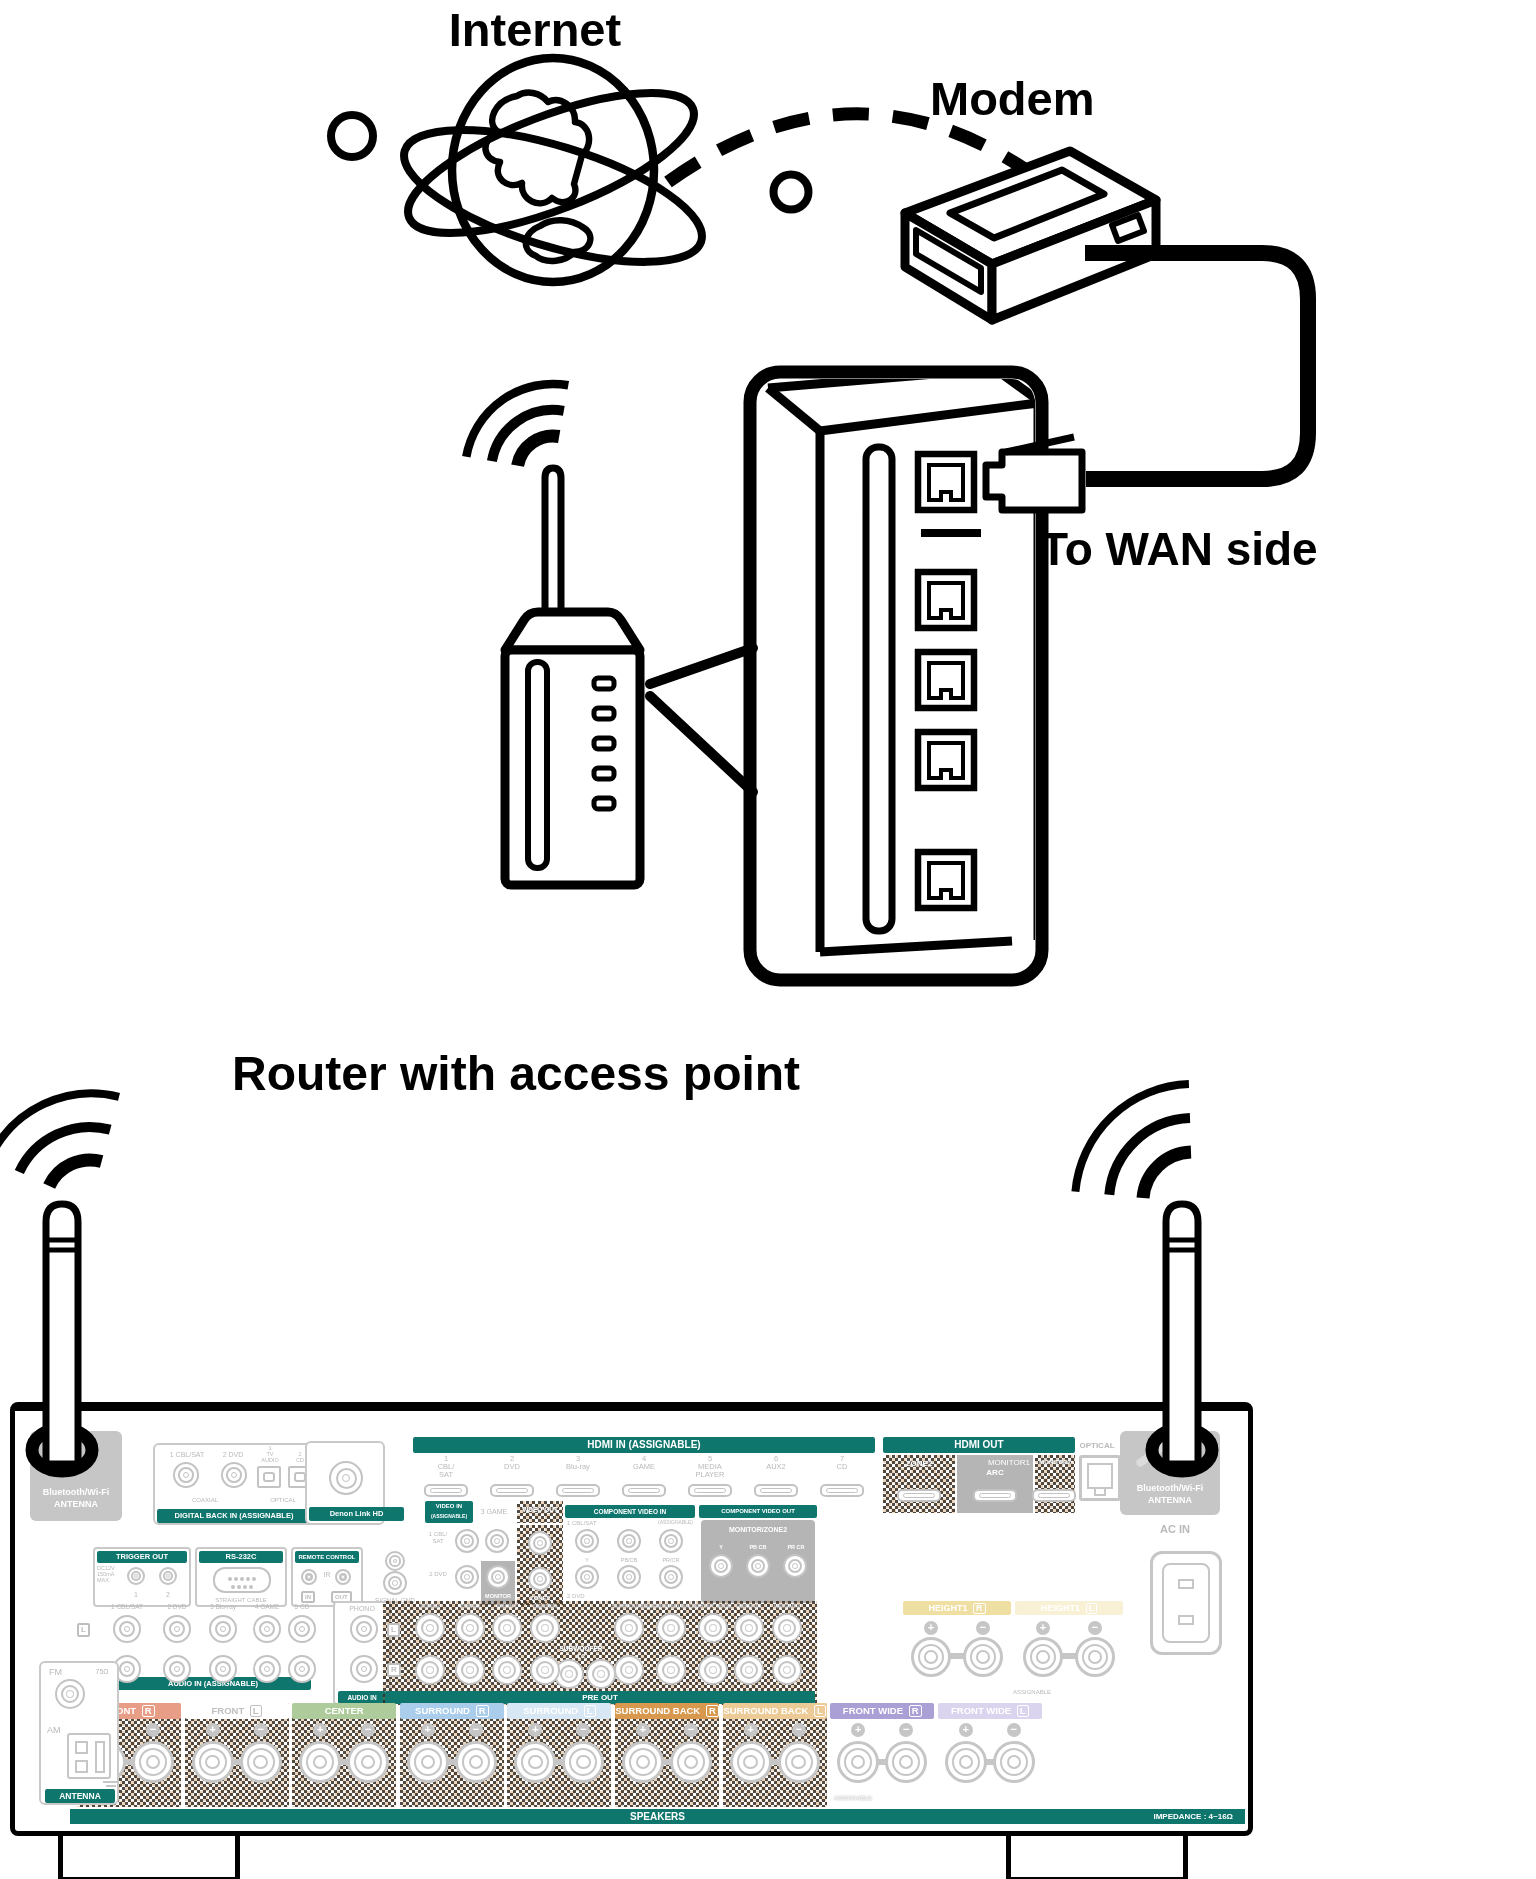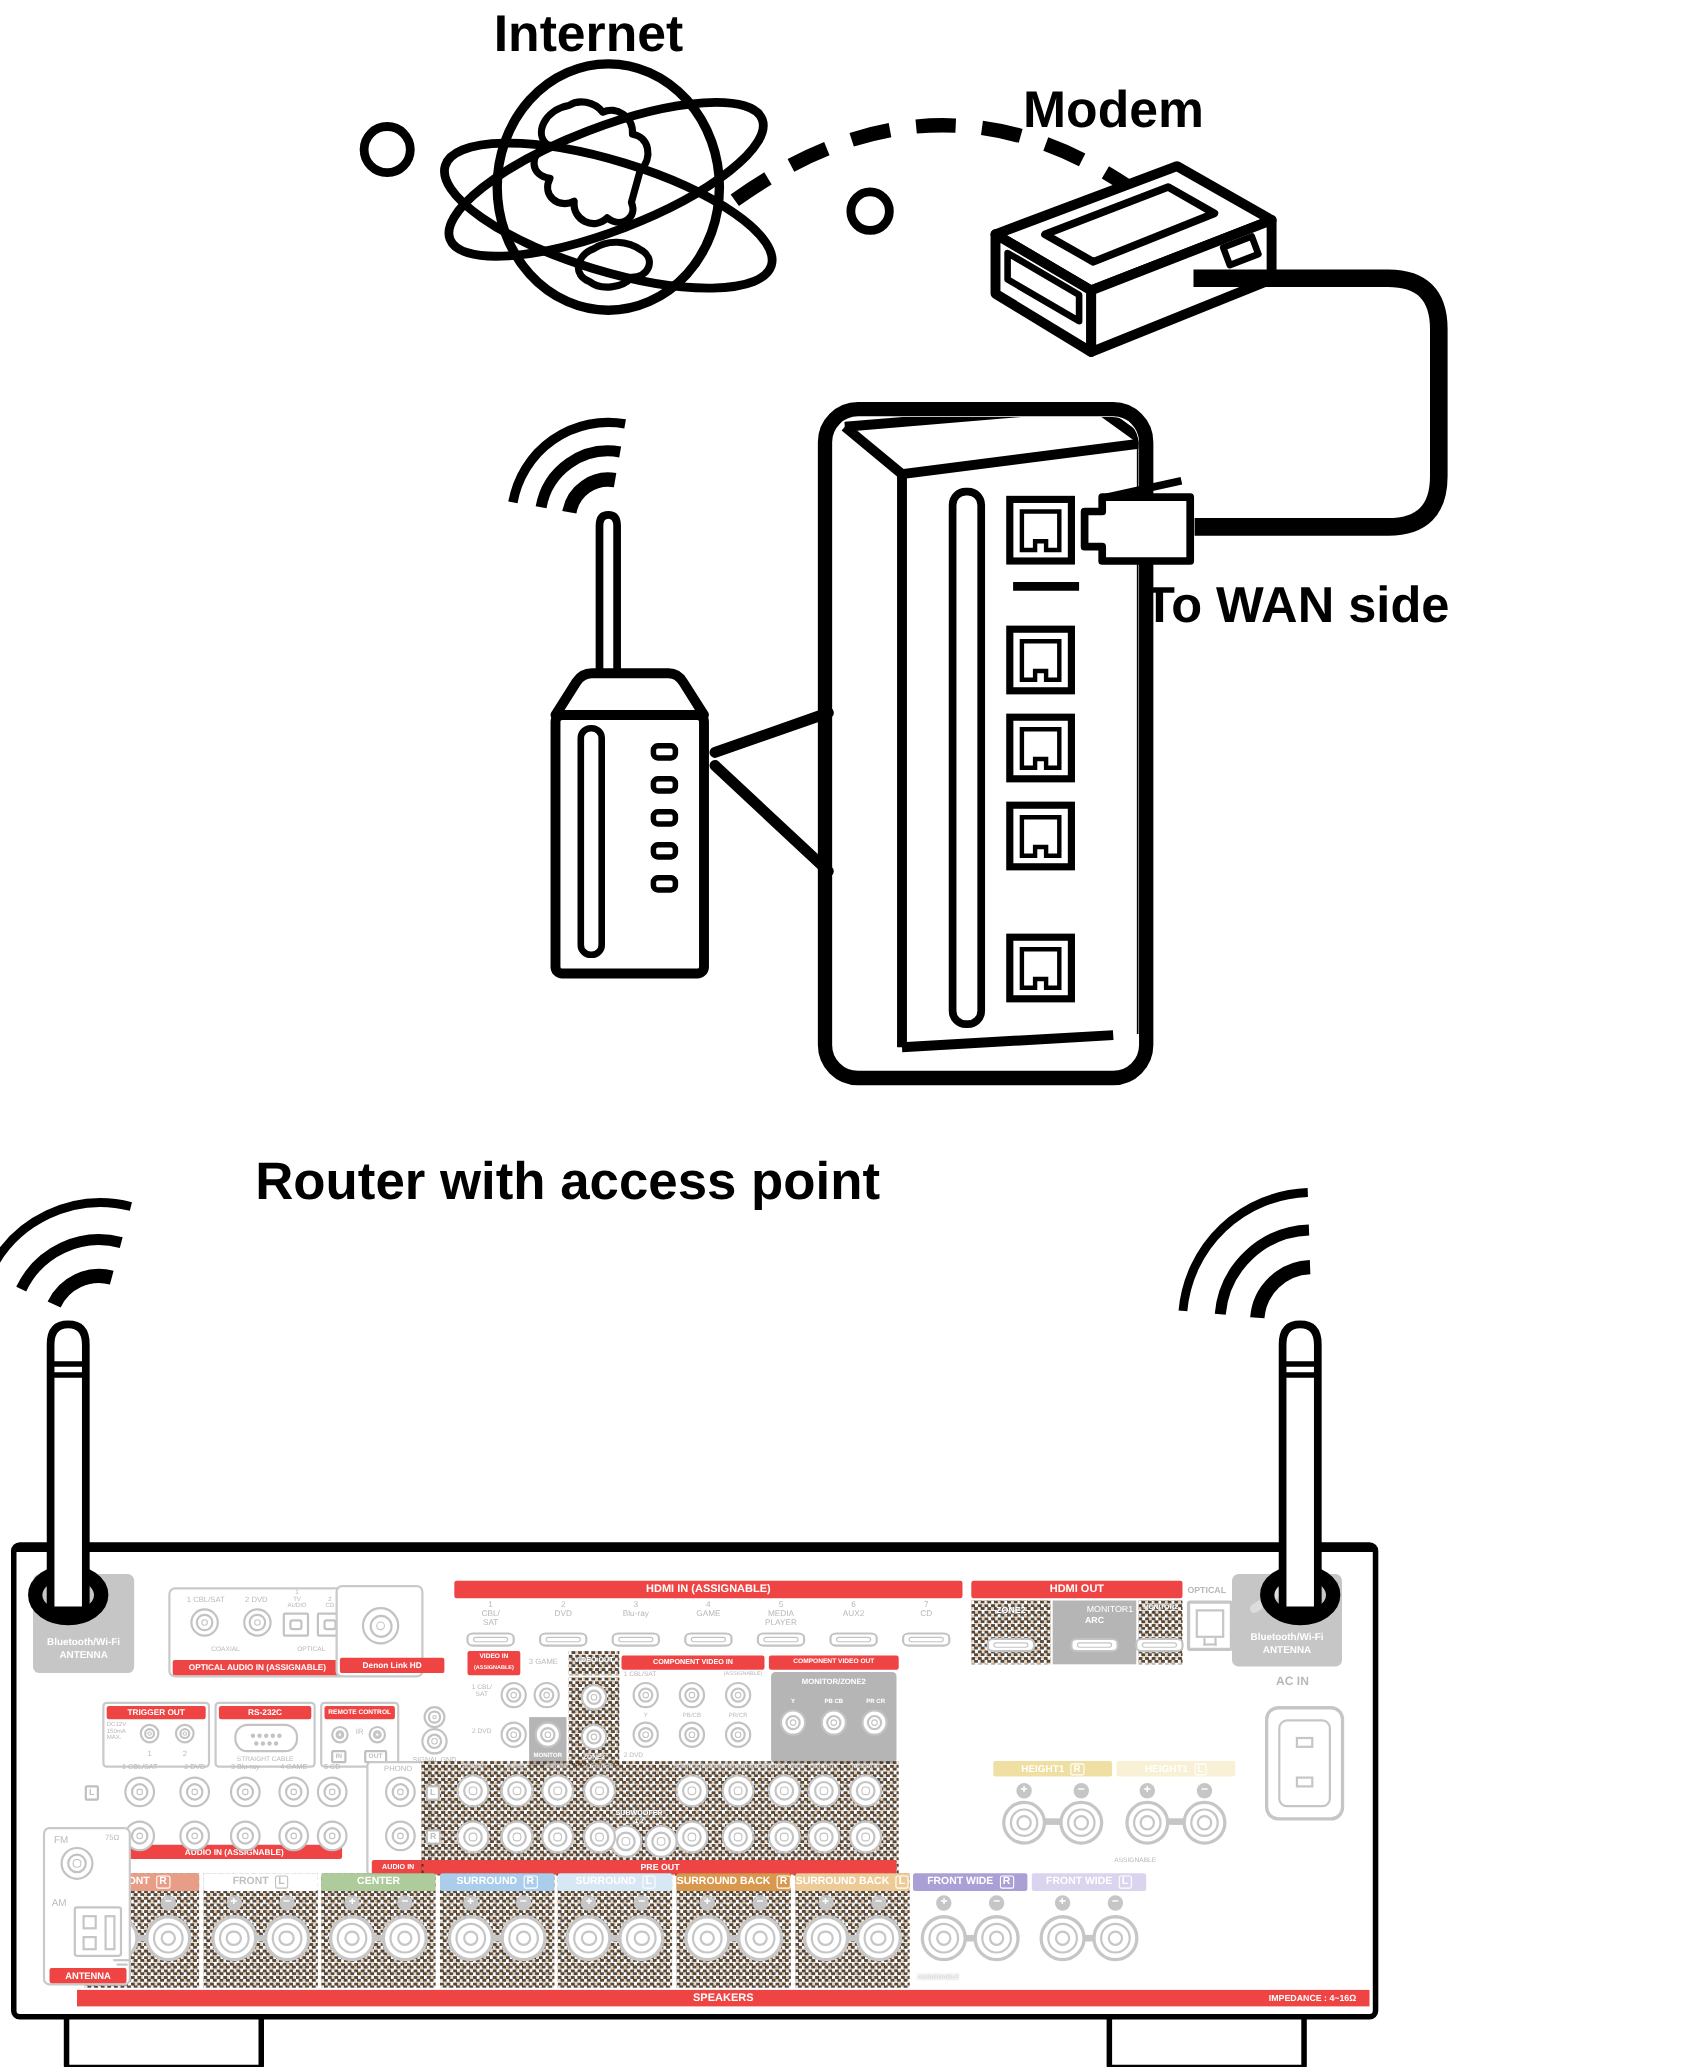--- a/index.html
+++ b/index.html
@@ -7,21 +7,21 @@
        font-family:"Liberation Sans",sans-serif;}
   .abs{position:absolute;}
   #lineart{position:absolute;left:0;top:0;z-index:30;pointer-events:none;}
   
   #receiver{position:absolute;left:10px;top:1402px;width:1233px;height:420px;
     background:#fff;border:5px solid #000;border-top-width:9px;border-radius:8px;z-index:10;}
   #receiver *{box-sizing:border-box;}
   .foot{position:absolute;border:5px solid #000;border-radius:4px;background:#fff;z-index:5;}
   .graybox{position:absolute;border:2px solid #c9c9c9;border-radius:6px;background:#fff;}
   .fill{position:absolute;background:#c6c6c6;border-radius:6px;}
-  .gbar{position:absolute;background:#ef4444;color:#fff;font-weight:bold;
+  .gbar{position:absolute;background:#0f766e;color:#fff;font-weight:bold;
         text-align:center;white-space:nowrap;overflow:hidden;border-radius:2px;}
   .glab{position:absolute;color:#b9b9b9;white-space:nowrap;text-align:center;}
   .hatch{background-image:
       repeating-conic-gradient(rgba(52,44,36,.85) 0% 25%, transparent 0% 50%),
       repeating-conic-gradient(rgba(196,120,40,.30) 0% 25%, transparent 0% 50%);
       background-size:6px 6px,10px 10px;background-position:0 0,3px 3px;}
   .rca{position:absolute;border-radius:50%;background:#fff;border:2px solid #c3c3c3;}
   .rca::before{content:"";position:absolute;inset:15%;border:2px solid #c3c3c3;border-radius:50%;}
   .rca::after{content:"";position:absolute;inset:36%;border:1px solid #c3c3c3;border-radius:50%;}
   .opt{position:absolute;background:#fff;border:2px solid #c3c3c3;border-radius:2px;}
@@ -61,21 +61,21 @@
     <div class="glab" style="left:100px;top:0px;width:30px;font-size:5.5px;line-height:6px;">
       <span>1</span><br><span>TV</span><br><span>AUDIO</span>
     </div>
     <div class="glab" style="left:132px;top:6px;width:26px;font-size:5.5px;line-height:6px;">
       <span>2</span><br><span>CD</span>
     </div>
     <div class="opt" style="left:102px;top:21px;width:24px;height:22px;"></div>
     <div class="opt" style="left:133px;top:21px;width:24px;height:22px;"></div>
     <div class="glab" style="left:10px;top:52px;width:80px;font-size:6px;">COAXIAL</div>
     <div class="glab" style="left:98px;top:52px;width:60px;font-size:6px;">OPTICAL</div>
-    <div class="gbar" style="left:2px;top:64px;width:154px;height:14px;font-size:7.5px;line-height:14px;">OPTICAL AUDIO IN (ASSIGNABLE)</div>
+    <div class="gbar" style="left:2px;top:64px;width:154px;height:14px;font-size:7.5px;line-height:14px;">DIGITAL BACK IN (ASSIGNABLE)</div>
   </div>
 
   <div class="graybox" style="left:290px;top:30px;width:80px;height:84px;">
     <div class="rca" style="left:22px;top:18px;width:34px;height:34px;"></div>
     <div class="gbar" style="left:2px;top:64px;width:95px;height:14px;font-size:7.5px;line-height:14px;">Denon Link HD</div>
   </div>
 
   <div class="gbar" style="left:398px;top:26px;width:462px;height:16px;font-size:10px;line-height:16px;">HDMI IN (ASSIGNABLE)</div>
   <div class="abs" style="left:398px;top:44px;width:462px;height:48px;display:flex;justify-content:space-around;" id="hdmiInRow">
       <div style="position:relative;width:62px;height:48px;">

